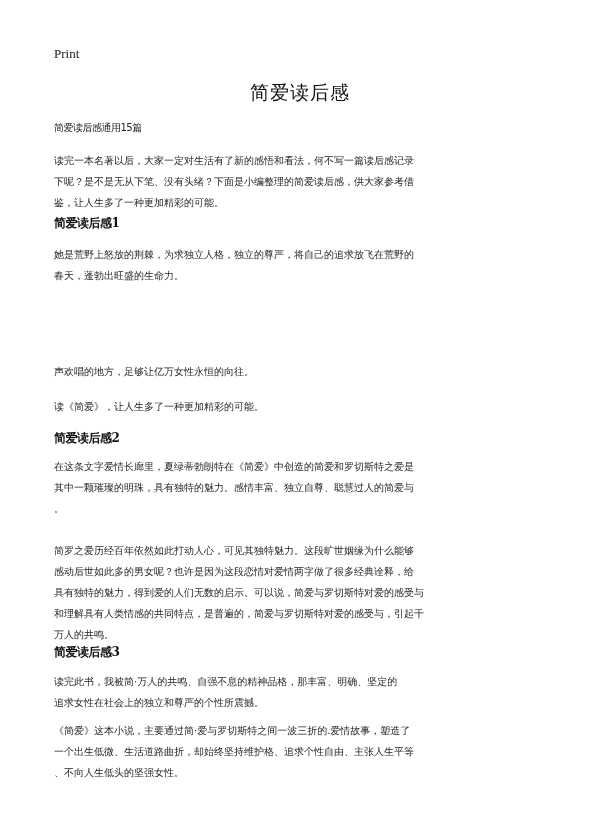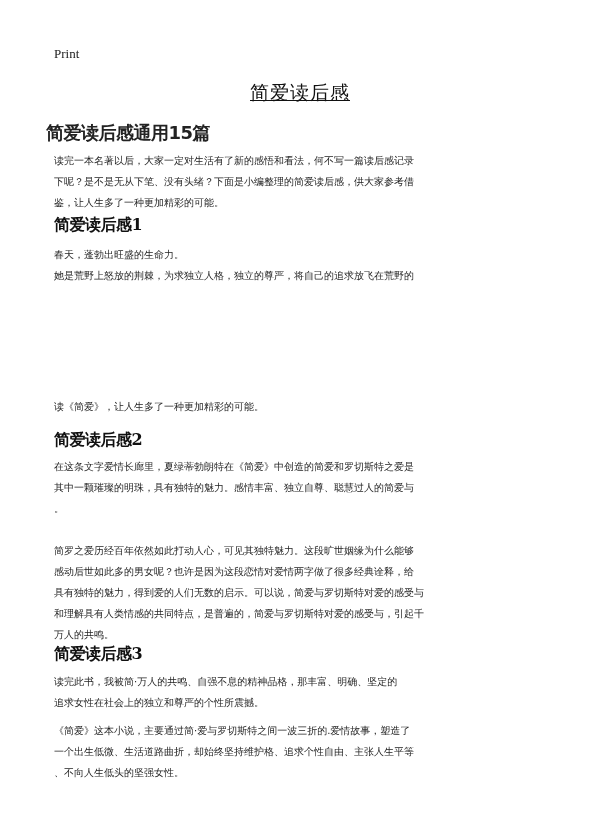--- a/index.html
+++ b/index.html
@@ -8,51 +8,54 @@
       color: #1a1a1a;
       font-family: "DejaVu Sans", sans-serif;
     }
     .page { position: absolute; left: 0; top: 0; width: 556px; height: 828px; }
     .print-label {
       position: absolute; left: 54px; top: 46px;
       font-family: "Liberation Serif", serif; font-size: 13px; color: #222;
     }
     .doc-title {
       position: absolute; left: 0; width: 600px; top: 80px; text-align: center;
-      font-size: 19px; color: #111; letter-spacing: 1px; text-decoration: underline;
+      font-size: 19px; color: #111; letter-spacing: 1px;
     }
     .subtitle {
-      position: absolute; left: 46px; top: 121px;
-      font-size: 18px; color: #222; letter-spacing: -0.5px; font-weight: bold;
+      position: absolute; left: 54px; top: 121px;
+      font-size: 10px; color: #222; letter-spacing: -0.5px;
     }
     .block { position: absolute; left: 54px; width: 500px; font-size: 10px; line-height: 21px; color: #1e1e1e; }
-    .heading { position: absolute; left: 54px; font-size: 16px; font-weight: bold; color: #111; font-family: "DejaVu Serif", serif; letter-spacing: -0.5px; text-align: right; }
+    .heading { position: absolute; left: 54px; font-size: 12px; font-weight: bold; color: #111; font-family: "DejaVu Serif", serif; letter-spacing: -0.5px; text-align: right; }
   </style>
 </head>
 <body>
 
 <div class="page">
   <div class="print-label">Print</div>
   <div class="doc-title">简爱读后感</div>
   <div class="subtitle">简爱读后感通用15篇</div>
 
   <div class="block" style="top:150px">
     <div>读完一本名著以后，大家一定对生活有了新的感悟和看法，何不写一篇读后感记录</div>
     <div>下呢？是不是无从下笔、没有头绪？下面是小编整理的简爱读后感，供大家参考借</div>
     <div>鉴，让人生多了一种更加精彩的可能。</div>
   </div>
 
   <div class="heading" style="top:215px">简爱读后感1</div>
 
   <div class="block" style="top:244px">
+    <div>她是荒野上怒放的荆棘，为求独立人格，独立的尊严，将自己的追求放飞在荒野的</div>
     <div>春天，蓬勃出旺盛的生命力。</div>
-    <div>她是荒野上怒放的荆棘，为求独立人格，独立的尊严，将自己的追求放飞在荒野的</div>
   </div>
 
 
+  <div class="block" style="top:361px">
+    <div>声欢唱的地方，足够让亿万女性永恒的向往。</div>
+  </div>
 
   <div class="block" style="top:396px">
     <div>读《简爱》，让人生多了一种更加精彩的可能。</div>
   </div>
 
   <div class="heading" style="top:430px">简爱读后感2</div>
 
   <div class="block" style="top:456px">
     <div>在这条文字爱情长廊里，夏绿蒂勃朗特在《简爱》中创造的简爱和罗切斯特之爱是</div>
     <div>其中一颗璀璨的明珠，具有独特的魅力。感情丰富、独立自尊、聪慧过人的简爱与</div>

